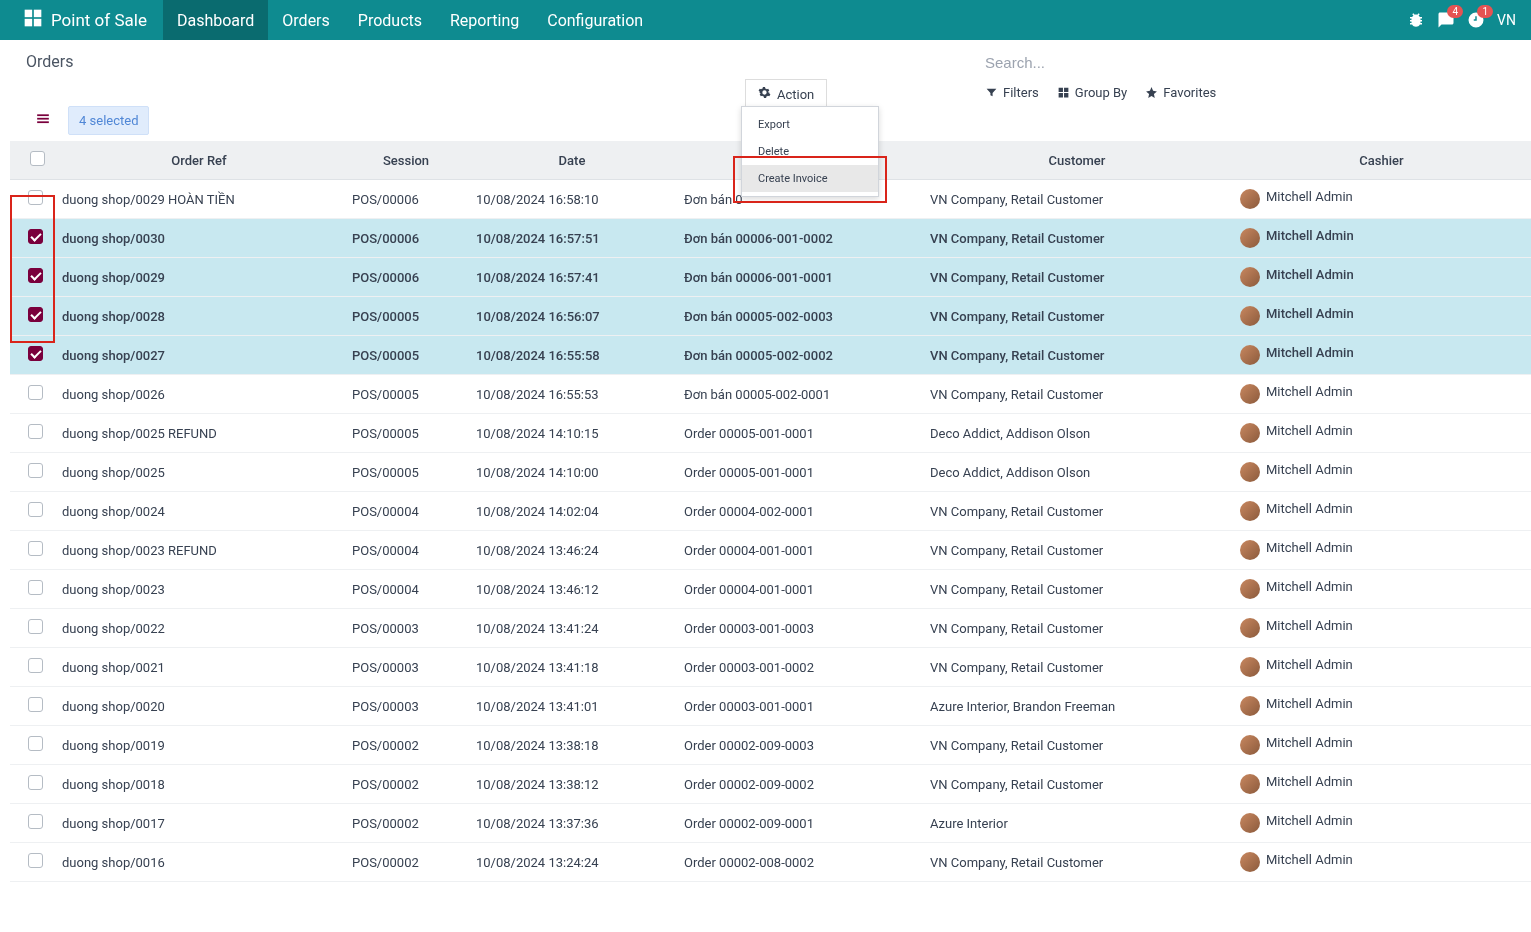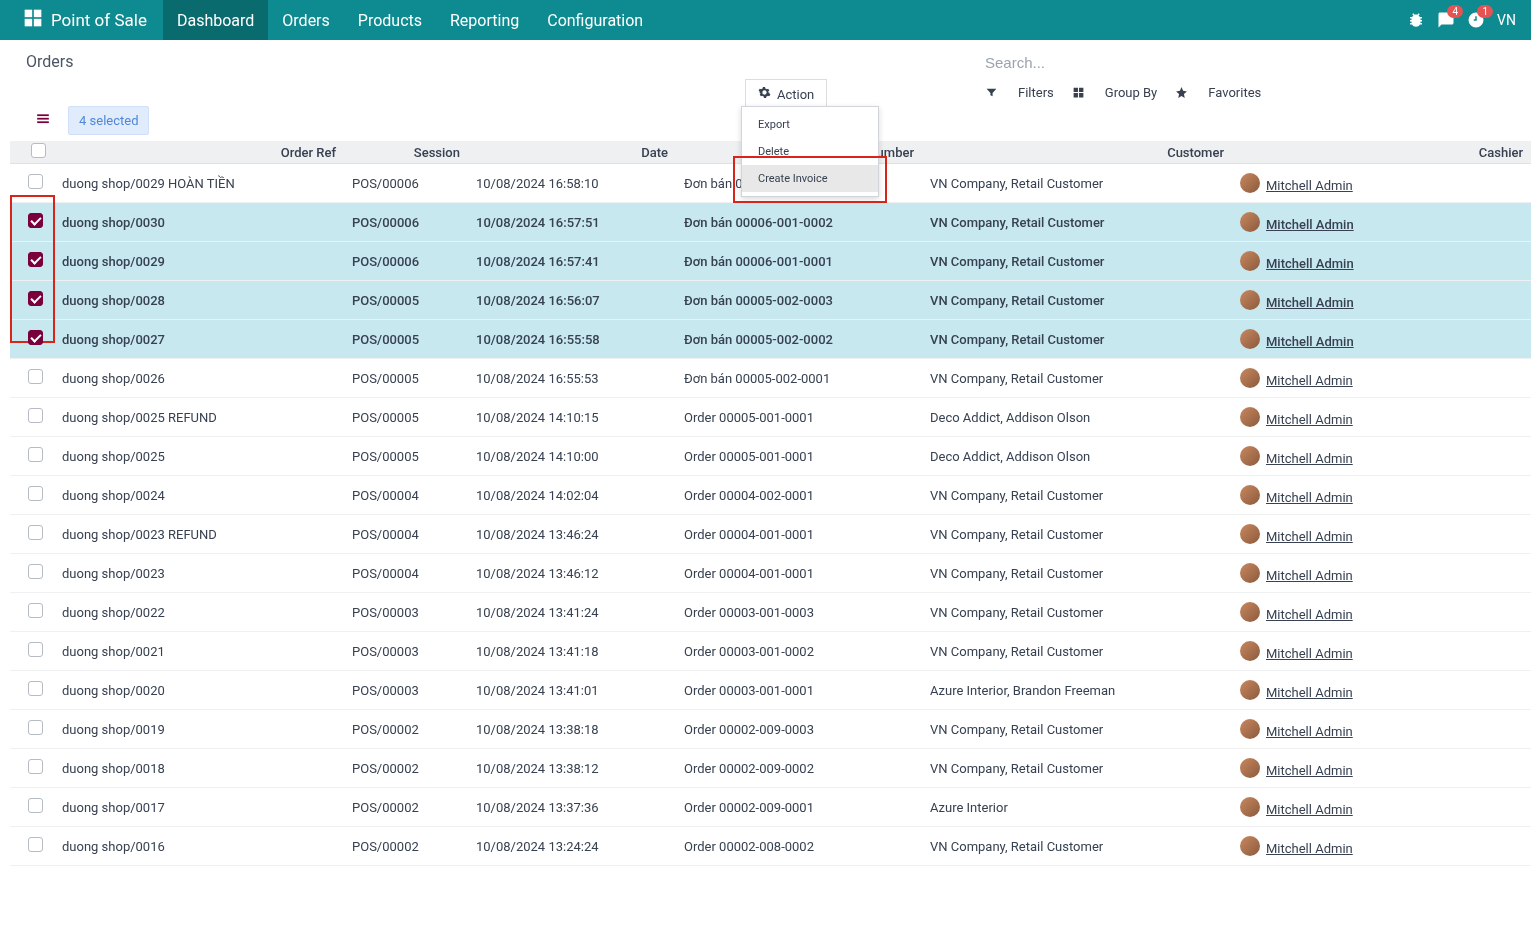--- a/index.html
+++ b/index.html
@@ -35,37 +35,37 @@
     .action-button svg { width: 13px; height: 13px; fill: #374151; }
     
     .dropdown-menu { position: absolute; left: 741px; top: 106px; background: #fff; border: 1px solid #d1d5db; box-shadow: 0 2px 6px rgba(0,0,0,0.15); width: 138px; padding: 4px 0; }
     .dropdown-item { padding: 7px 16px; cursor: pointer; font-size: 11px; color: #374151; }
     .dropdown-item.highlighted { background: #e8e8e8; }
     
     .red-box-dropdown { position: absolute; left: 733px; top: 156px; width: 154px; height: 47px; border: 2.5px solid #d9241a; pointer-events: none; }
     .red-box-checks { position: absolute; left: 10px; top: 195px; width: 45px; height: 148px; border: 2.5px solid #d9241a; pointer-events: none; }
 
     .filter-bar { display: flex; gap: 18px; margin-left: auto; padding-right: 240px; padding-top: 10px;}
-    .filter-item { display: flex; align-items: center; gap: 20px; cursor: pointer; font-size: 13px; color: #374151; }
+    .filter-item { display: flex; align-items: center; gap: 5px; cursor: pointer; font-size: 13px; color: #374151; }
     .filter-item svg { width: 13px; height: 13px; fill: #374151; }
     
     table { width: 100%; border-collapse: collapse; }
-    thead th { text-align: right; font-weight: 500; padding: 2px 8px; background: #eef0f2; border-bottom: 1px solid #dee2e6; font-size: 13px; color: #374151; margin-top: 20px; }
+    thead th { text-align: center; font-weight: 500; padding: 10px 8px; background: #eef0f2; border-bottom: 1px solid #dee2e6; font-size: 13px; color: #374151; margin-top: 20px; }
     thead th:first-child { width: 44px; padding-left: 18px; }
     tbody td { padding: 9px 8px; border-bottom: 1px solid #eef0f2; font-size: 13px; vertical-align: middle; }
     tbody td:first-child { padding-left: 18px; }
     tbody tr.selected { background: #c8e8f0; }
     tbody tr.selected td { font-weight: 500; margin-left: 46px; }
     
     .checkbox { width: 15px; height: 15px; border: 1.5px solid #b5bcc4; border-radius: 3px; display: inline-block; cursor: pointer; background: #fff; }
     .checkbox.checked { background: #7a003c; border-color: #7a003c; position: relative; }
     .checkbox.checked::after { content: ""; position: absolute; left: 4px; top: 1px; width: 4px; height: 8px; border: solid #fff; border-width: 0 2px 2px 0; transform: rotate(45deg); }
     
     .avatar { width: 20px; height: 20px; border-radius: 50%; background: linear-gradient(135deg, #c98860, #8b5a3c); display: inline-block; vertical-align: middle; margin-right: 6px; }
-    .cashier-cell { display: flex; align-items: flex-end; text-decoration: underline; }
+    .cashier-cell { display: flex; align-items: flex-start; }
     
     .col-order { width: 290px; }
     .col-session { width: 124px; }
     .col-date { width: 208px; }
     .col-receipt { width: 246px; }
     .col-customer { width: 310px; }
     .col-cashier { }
   </style>
 </head>
 <body>

